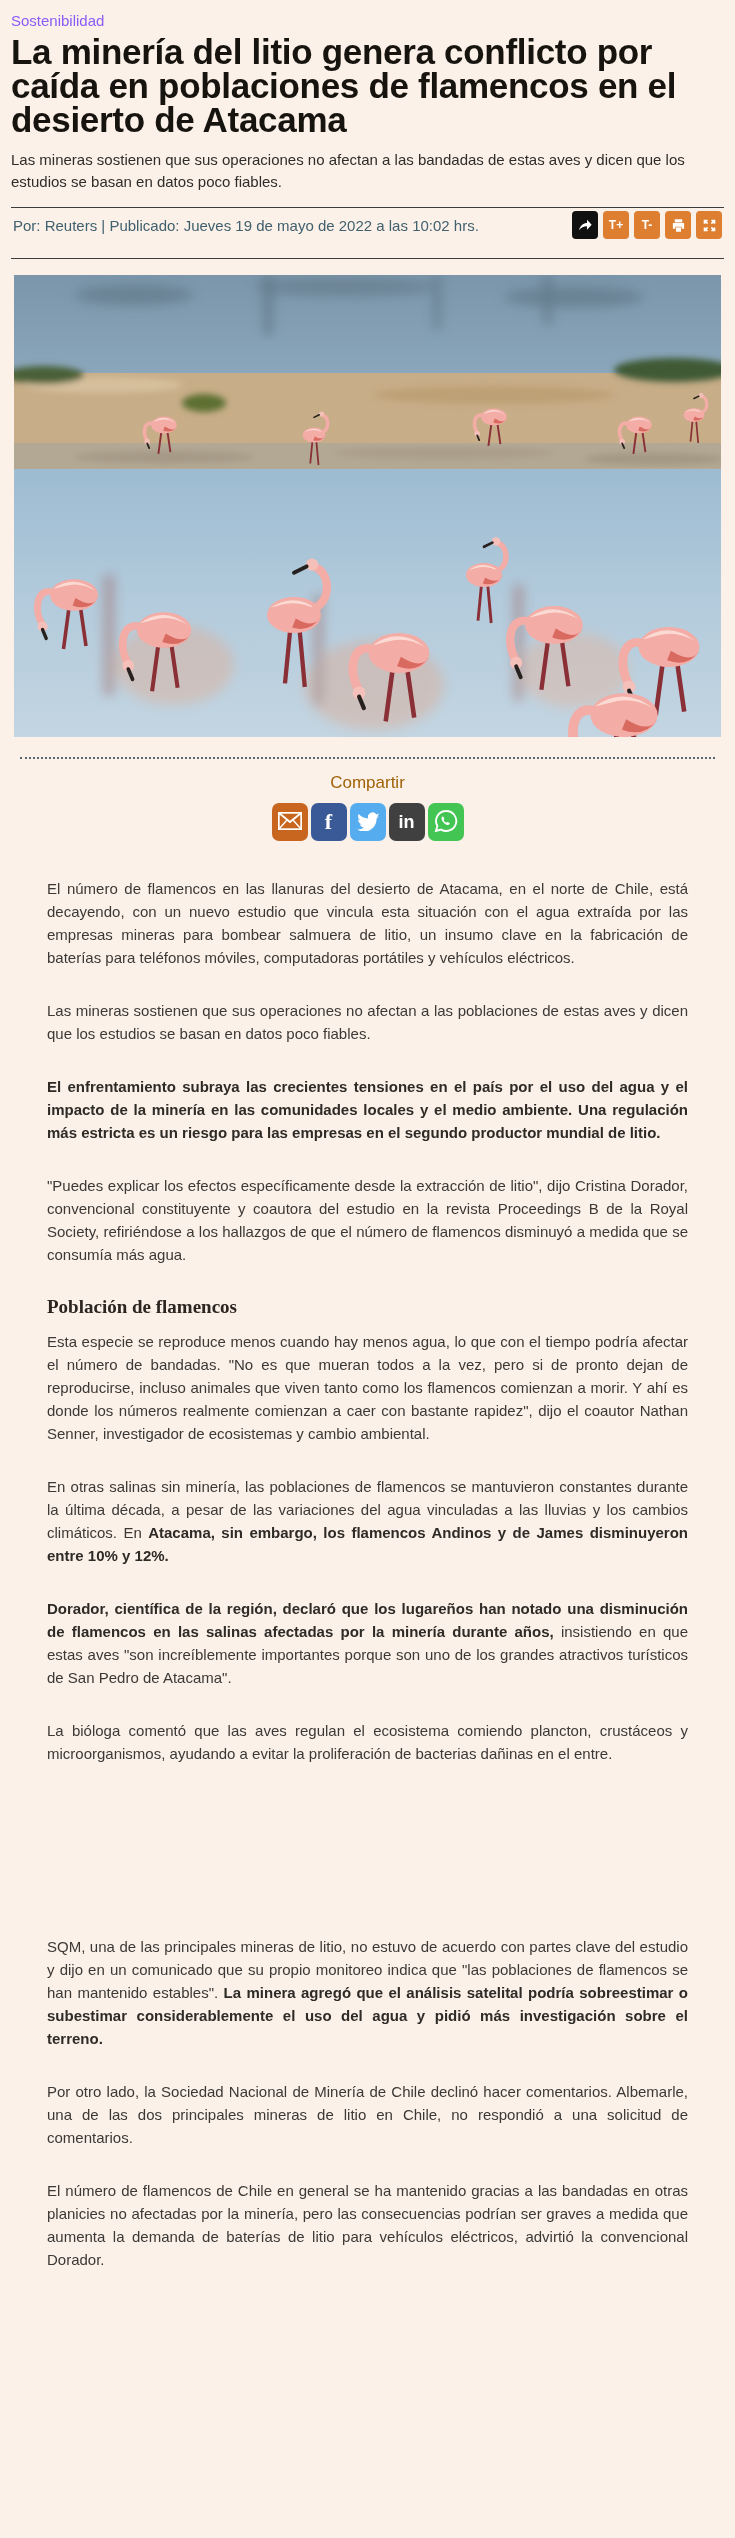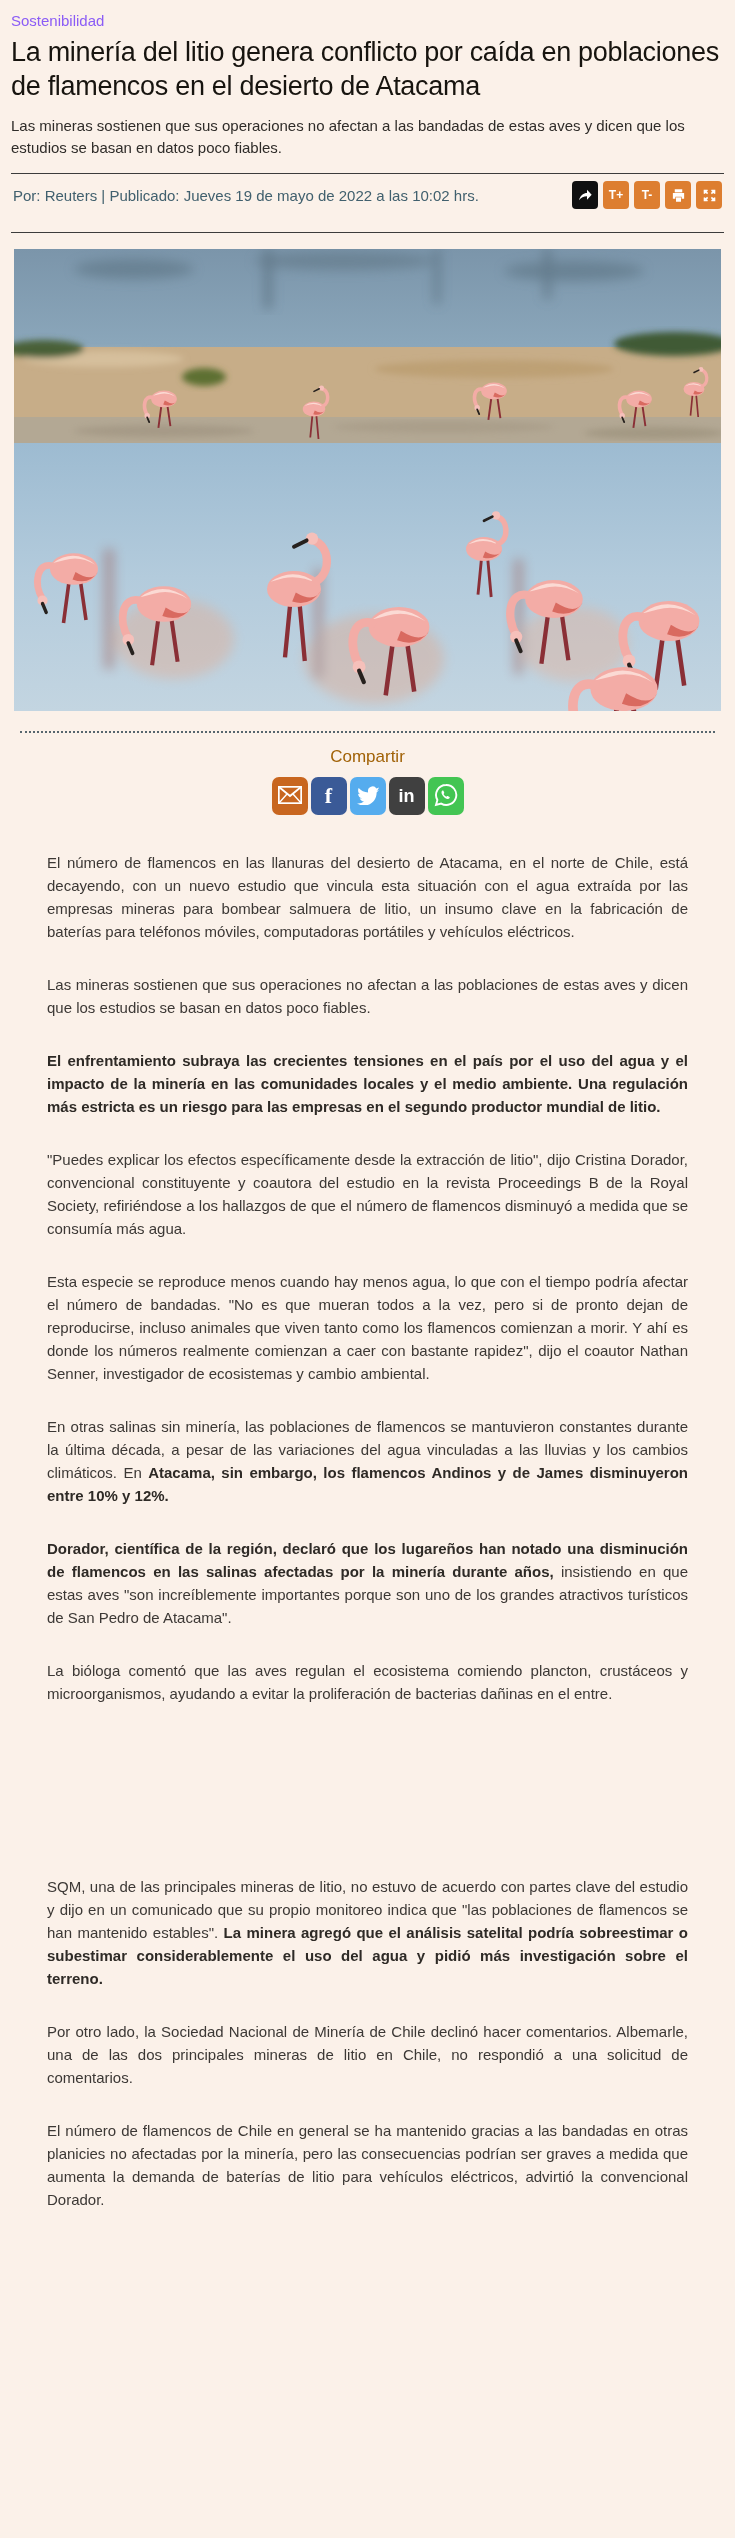--- a/index.html
+++ b/index.html
@@ -8,29 +8,29 @@
     width:735px; min-height:2538px; margin:0 auto;
     font-family:"Liberation Sans", sans-serif;
     color:#3e3a37;
   }
   .page{ padding:10px 0 20px 0; }
 
   
   .header{ padding:0 11px; }
   .category{ font-size:15px; color:#8b5cf6; margin:2px 0 6px 0; }
   h1.title{
-    font-size:27px; line-height:34px; font-weight:400; color:#17140f;
+    font-size:35px; line-height:34px; font-weight:700; color:#17140f;
     letter-spacing:-0.3px; margin-bottom:12px;
   }
   .subtitle{ font-size:15px; line-height:22px; color:#2f2c29; margin-bottom:14px; }
 
   .byline-bar{
     border-top:1px solid #3c3c3c; border-bottom:1px solid #3c3c3c;
     display:flex; align-items:center; justify-content:space-between;
-    padding:6px 2px 22px 2px; height:60px;
+    padding:6px 2px 22px 2px; height:52px;
   }
   .byline{ font-size:15px; color:#41606e; }
   .tools{ display:flex; gap:5px; }
   .tool-btn{
     width:26px; height:28px; border:none; border-radius:4px;
     background:#dd7e30; color:#fff; font-family:"Liberation Sans",sans-serif;
     font-size:12px; font-weight:700; display:flex; align-items:center; justify-content:center;
     cursor:pointer; padding:0;
   }
   .tool-btn.share{ background:#101010; }
@@ -245,20 +245,21 @@
         </span>
       </button>
     </div>
   </div>
 
   <div class="article" id="article-body">
       <p><span>El número de flamencos en las llanuras del desierto de Atacama, en el norte de Chile, está decayendo, con un nuevo estudio que vincula esta situación con el agua extraída por las empresas mineras para bombear salmuera de litio, un insumo clave en la fabricación de baterías para teléfonos móviles, computadoras portátiles y vehículos eléctricos.</span></p>
       <p><span>Las mineras sostienen que sus operaciones no afectan a las poblaciones de estas aves y dicen que los estudios se basan en datos poco fiables.</span></p>
       <p><span class="b">El enfrentamiento subraya las crecientes tensiones en el país por el uso del agua y el impacto de la minería en las comunidades locales y el medio ambiente. Una regulación más estricta es un riesgo para las empresas en el segundo productor mundial de litio.</span></p>
       <p><span>"Puedes explicar los efectos específicamente desde la extracción de litio", dijo Cristina Dorador, convencional constituyente y coautora del estudio en la revista Proceedings B de la Royal Society, refiriéndose a los hallazgos de que el número de flamencos disminuyó a medida que se consumía más agua.</span></p>
+      <h2>Población de flamencos</h2>
       <p><span>Esta especie se reproduce menos cuando hay menos agua, lo que con el tiempo podría afectar el número de bandadas. "No es que mueran todos a la vez, pero si de pronto dejan de reproducirse, incluso animales que viven tanto como los flamencos comienzan a morir. Y ahí es donde los números realmente comienzan a caer con bastante rapidez", dijo el coautor Nathan Senner, investigador de ecosistemas y cambio ambiental.</span></p>
       <p><span>En otras salinas sin minería, las poblaciones de flamencos se mantuvieron constantes durante la última década, a pesar de las variaciones del agua vinculadas a las lluvias y los cambios climáticos. En </span><span class="b">Atacama, sin embargo, los flamencos Andinos y de James disminuyeron entre 10% y 12%.</span></p>
       <p><span class="b">Dorador, científica de la región, declaró que los lugareños han notado una disminución de flamencos en las salinas afectadas por la minería durante años,</span><span> insistiendo en que estas aves "son increíblemente importantes porque son uno de los grandes atractivos turísticos de San Pedro de Atacama".</span></p>
       <p><span>La bióloga comentó que las aves regulan el ecosistema comiendo plancton, crustáceos y microorganismos, ayudando a evitar la proliferación de bacterias dañinas en el entre.</span></p>
       <div class="ad-gap"></div>
       <p><span>SQM, una de las principales mineras de litio, no estuvo de acuerdo con partes clave del estudio y dijo en un comunicado que su propio monitoreo indica que "las poblaciones de flamencos se han mantenido estables". </span><span class="b">La minera agregó que el análisis satelital podría sobreestimar o subestimar considerablemente el uso del agua y pidió más investigación sobre el terreno.</span></p>
       <p><span>Por otro lado, la Sociedad Nacional de Minería de Chile declinó hacer comentarios. Albemarle, una de las dos principales mineras de litio en Chile, no respondió a una solicitud de comentarios.</span></p>
       <p><span>El número de flamencos de Chile en general se ha mantenido gracias a las bandadas en otras planicies no afectadas por la minería, pero las consecuencias podrían ser graves a medida que aumenta la demanda de baterías de litio para vehículos eléctricos, advirtió la convencional Dorador.</span></p>
     </div>
 

